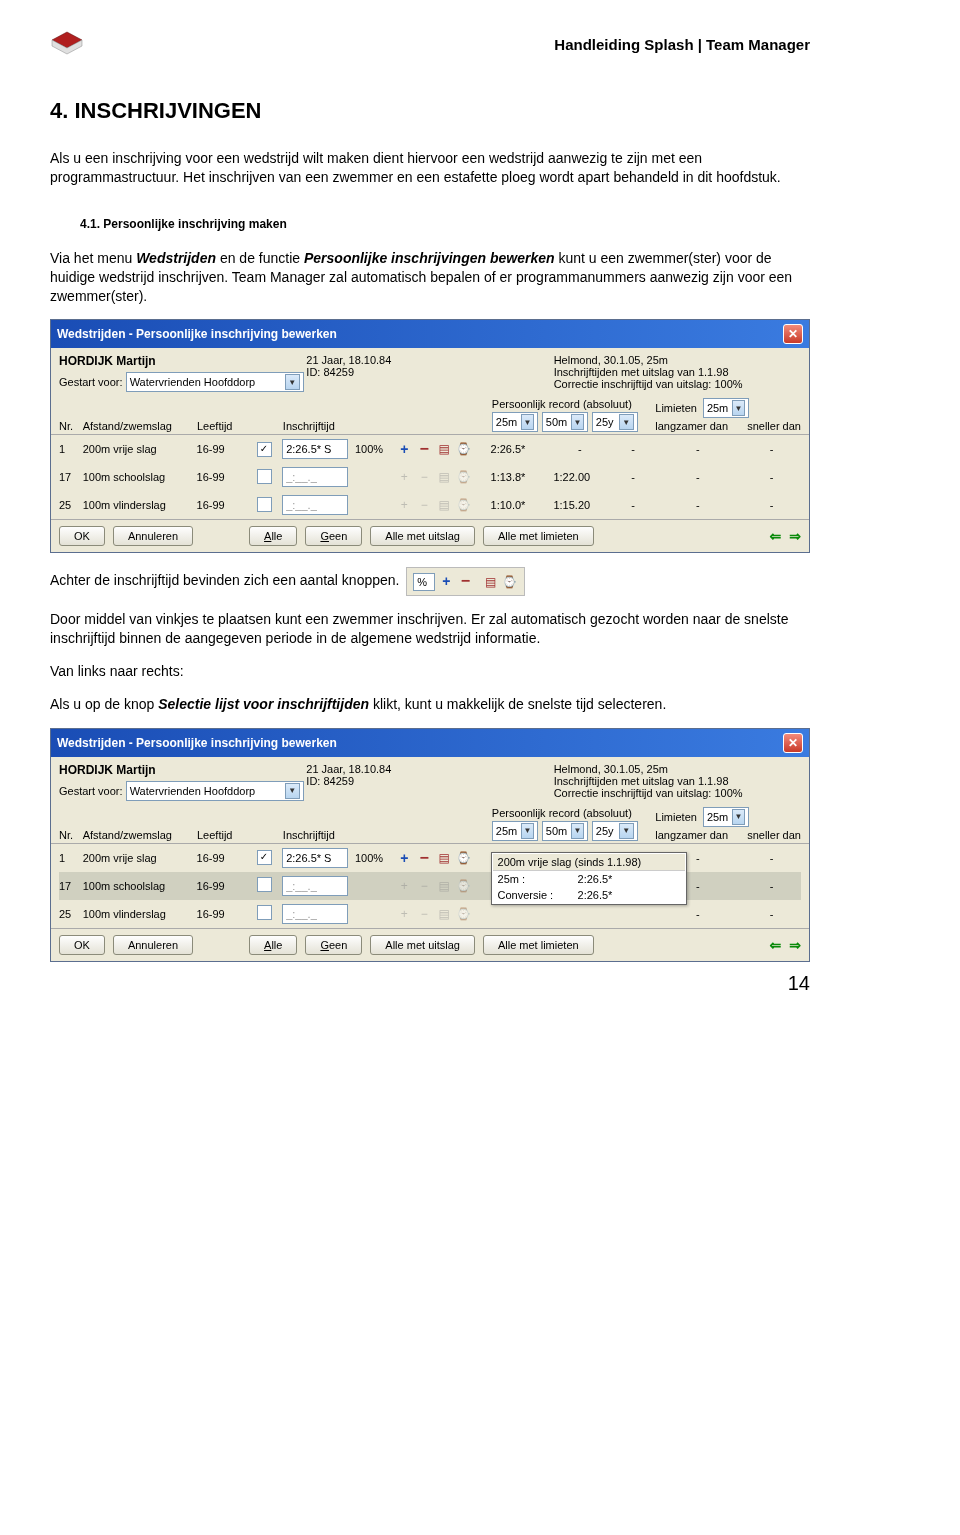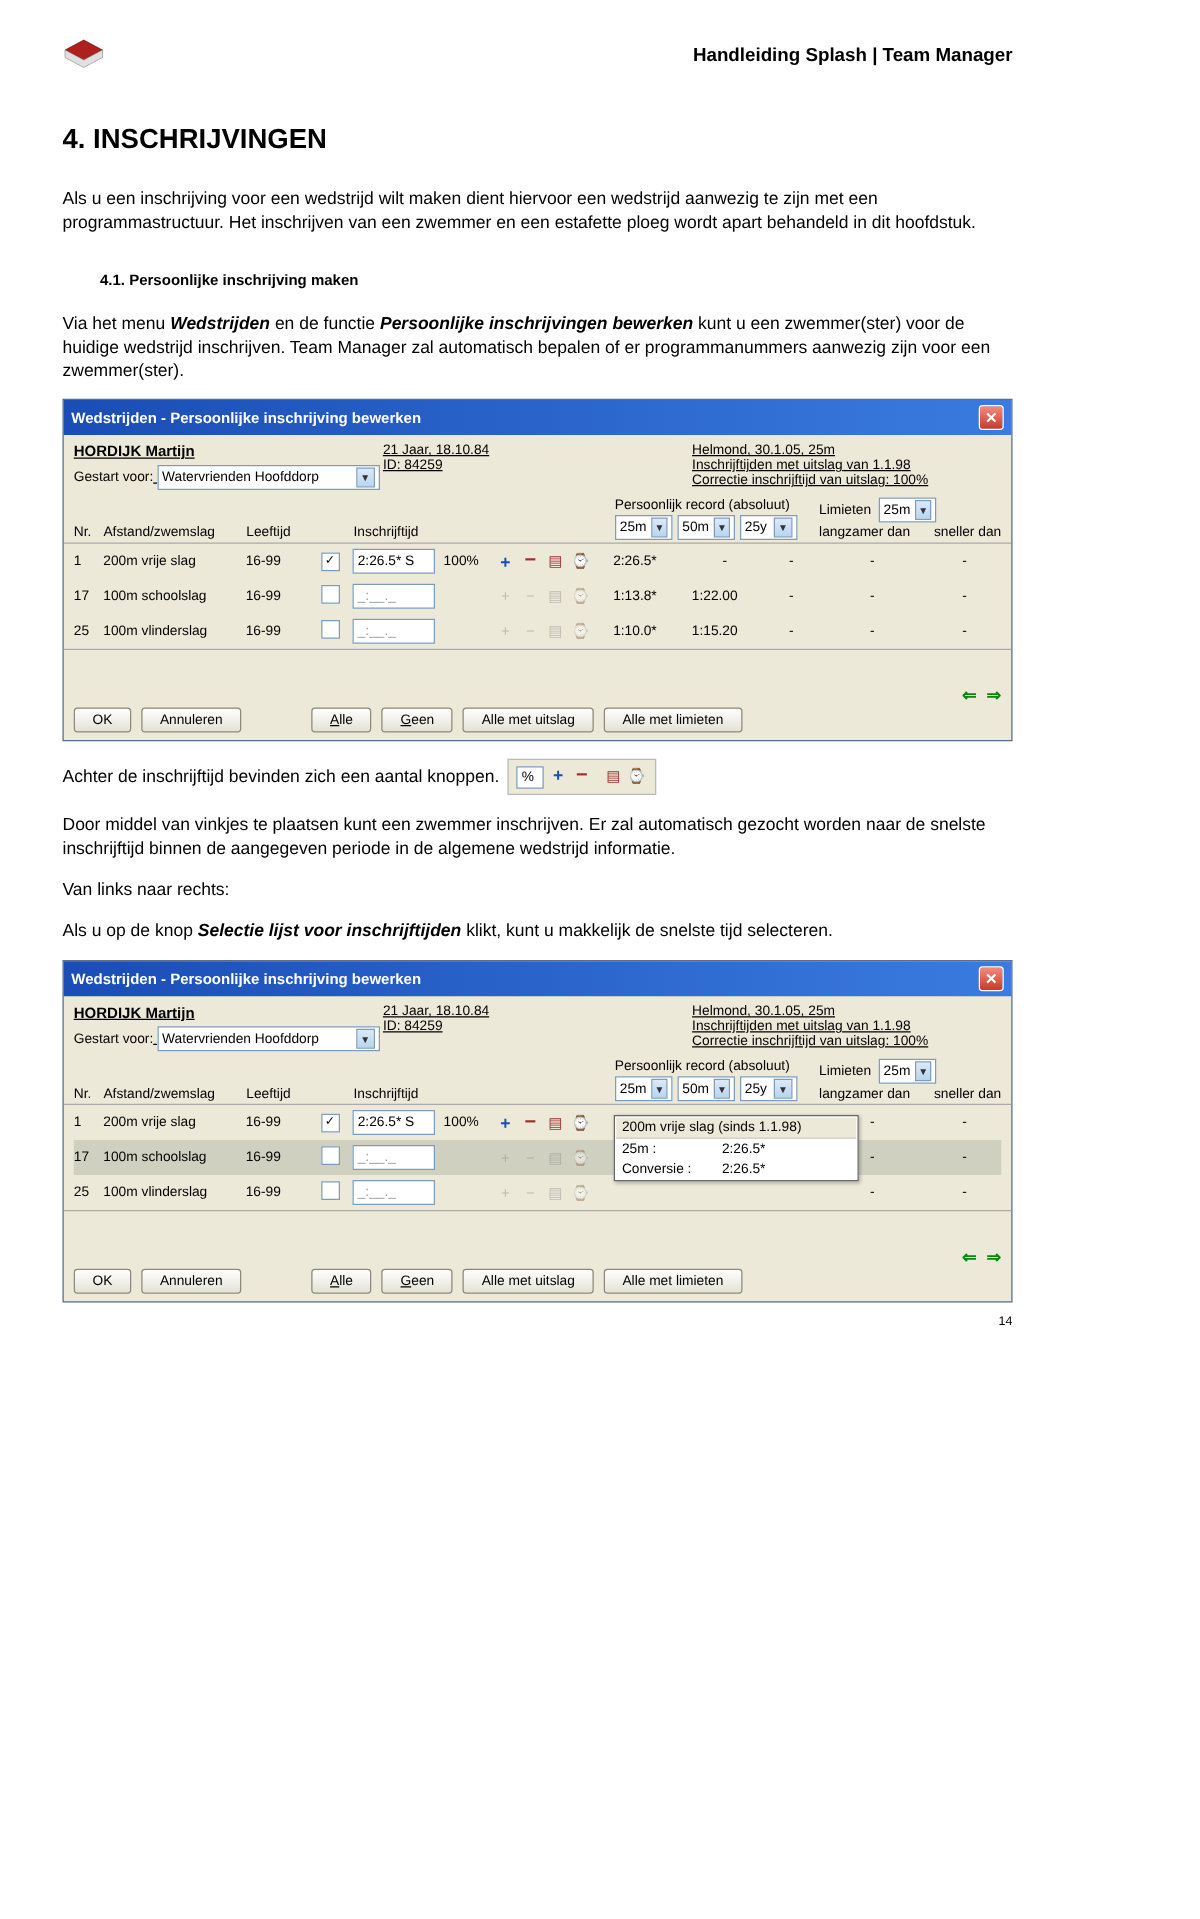--- a/index.html
+++ b/index.html
@@ -53,21 +53,21 @@
   li {
     margin: 2px 0;
   }
   .bi {
     font-style: italic;
     font-weight: bold;
   }
   .footer {
     text-align: right;
     margin-top: 10px;
-    font-size: 10px;
+    font-size: 20px;
   }
   
   .win {
     border: 1px solid #5b6e8f;
     margin: 10px 0;
     background: #ece9d8;
     font-size: 11px;
     font-family: "Tahoma", Arial, sans-serif;
     color: #000;
   }
@@ -90,21 +90,20 @@
     display: inline-flex;
     align-items: center;
     justify-content: center;
     color: #fff;
     font-weight: bold;
     font-size: 12px;
   }
   .toprow {
     padding: 6px 8px 2px 8px;
     display: flex;
-    text-decoration: underline;
   }
   .toprow .col {
     flex: 1;
   }
   .toprow .name {
     font-weight: bold;
     font-size: 12px;
   }
   .lab {
     display: inline-block;
@@ -182,21 +181,20 @@
     gap: 8px;
     align-items: center;
   }
   .wbtn {
     background: linear-gradient(to bottom,#fefefe,#e4e2d6);
     border: 1px solid #8b8b7a;
     border-radius: 3px;
     padding: 3px 14px;
     font-size: 11px;
     text-align: right;
-    margin-top: 40px;
   }
   .navarr {
     color: #0a8a0a;
     font-size: 14px;
     font-weight: bold;
   }
   .plus {
     color: #1a4db5;
     font-weight: bold;
     font-size: 14px;

